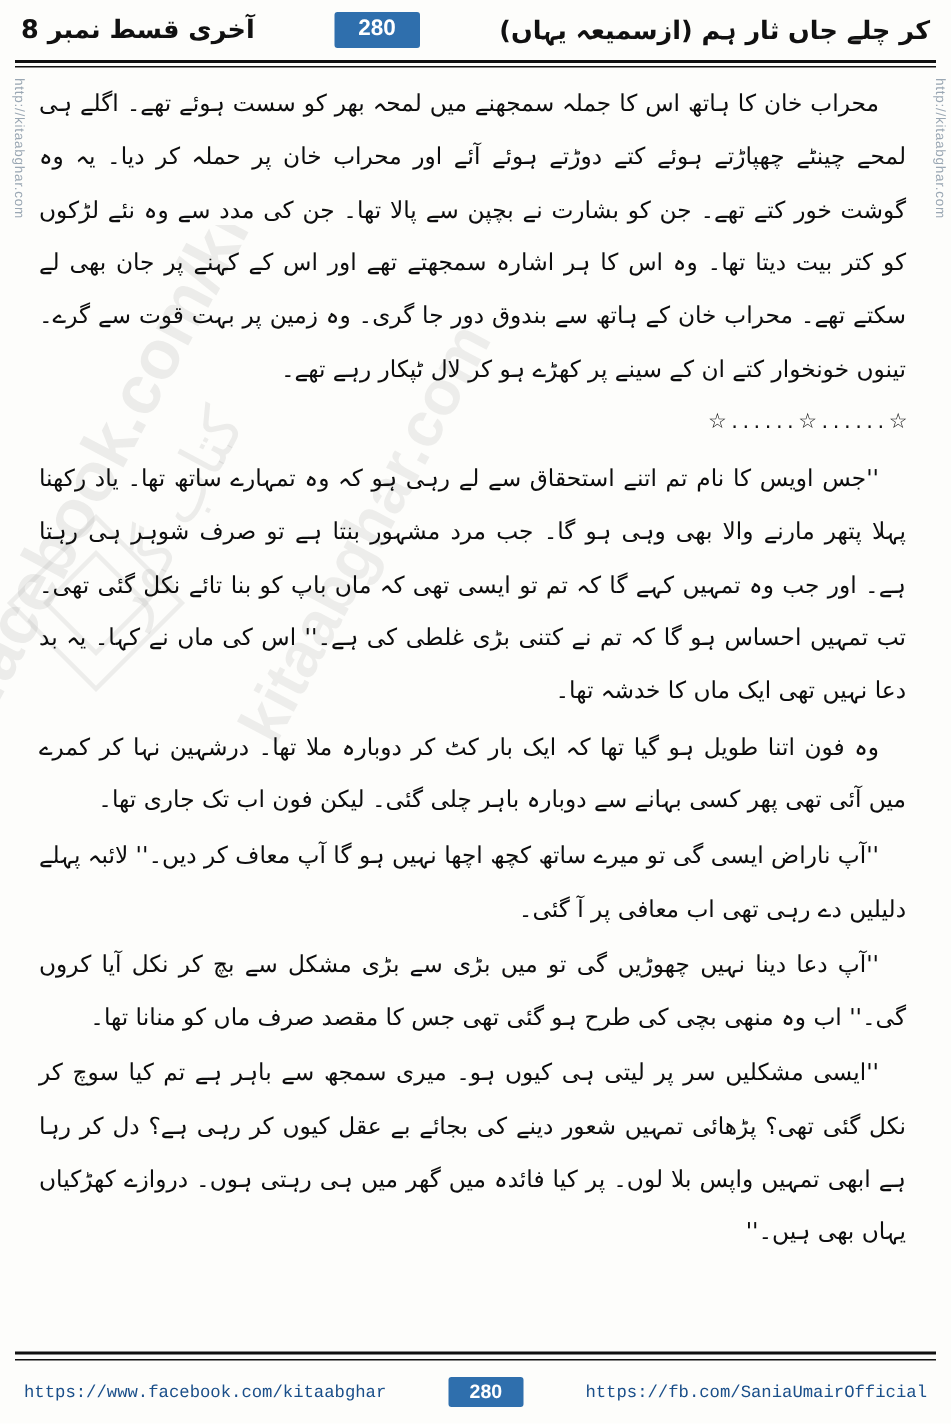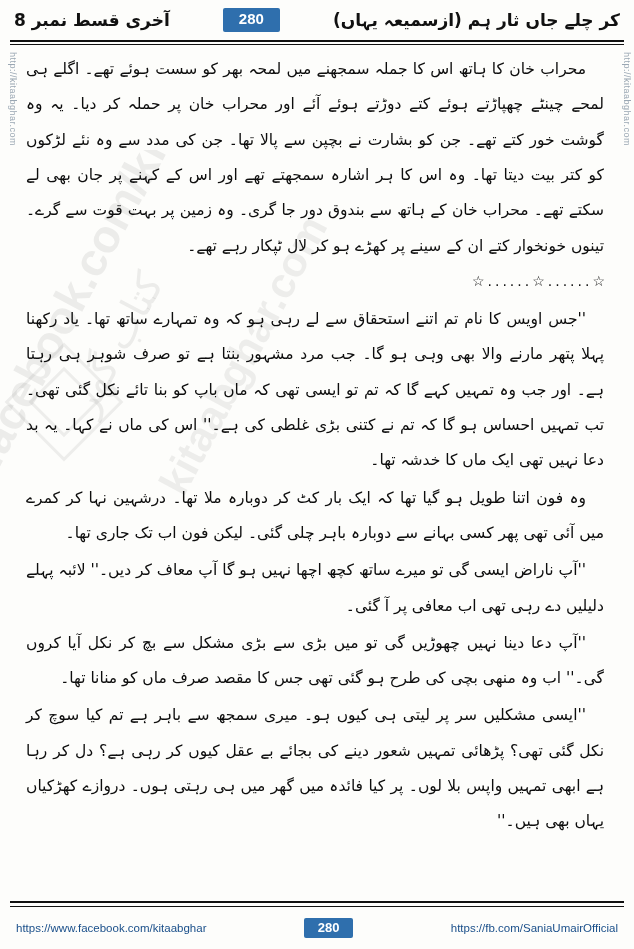--- a/index.html
+++ b/index.html
@@ -218,21 +218,21 @@
     left: 0;
     right: 0;
     height: 34px;
     display: flex;
     align-items: center;
     justify-content: space-between;
     padding: 0 16px;
     box-sizing: border-box;
   }
   .footer a, .footer .flink {
-    font-family: Liberation Sans, sans-serif;
+    font-family: Liberation Mono, monospace;
     font-size: 11.5px;
     color: #1a4f8a;
     text-decoration: none;
     white-space: nowrap;
   }
   .footer-page {
     background: #2f6fad;
     color: #fff;
     font-family: "Liberation Sans", sans-serif;
     font-size: 13px;

